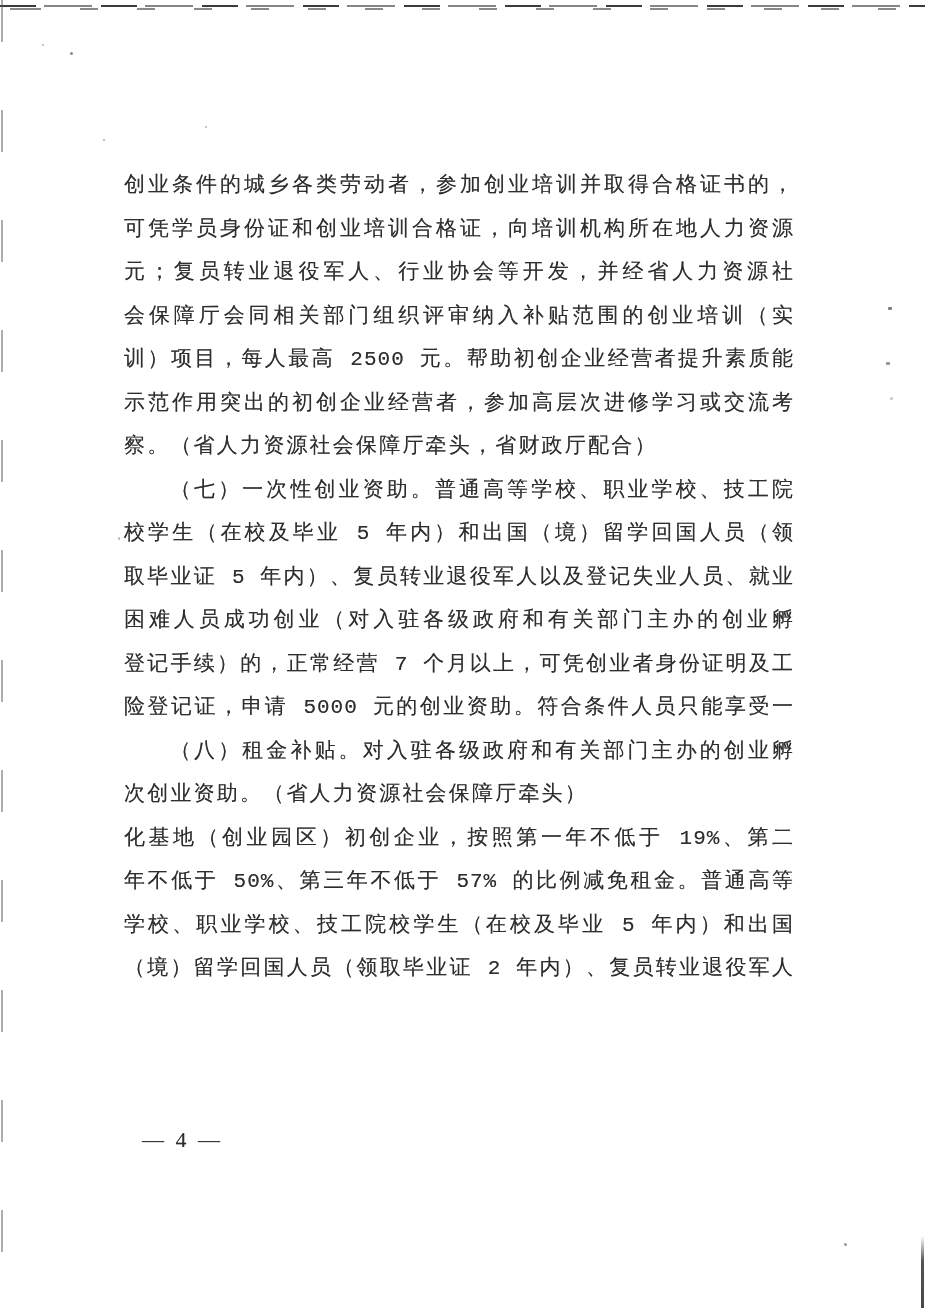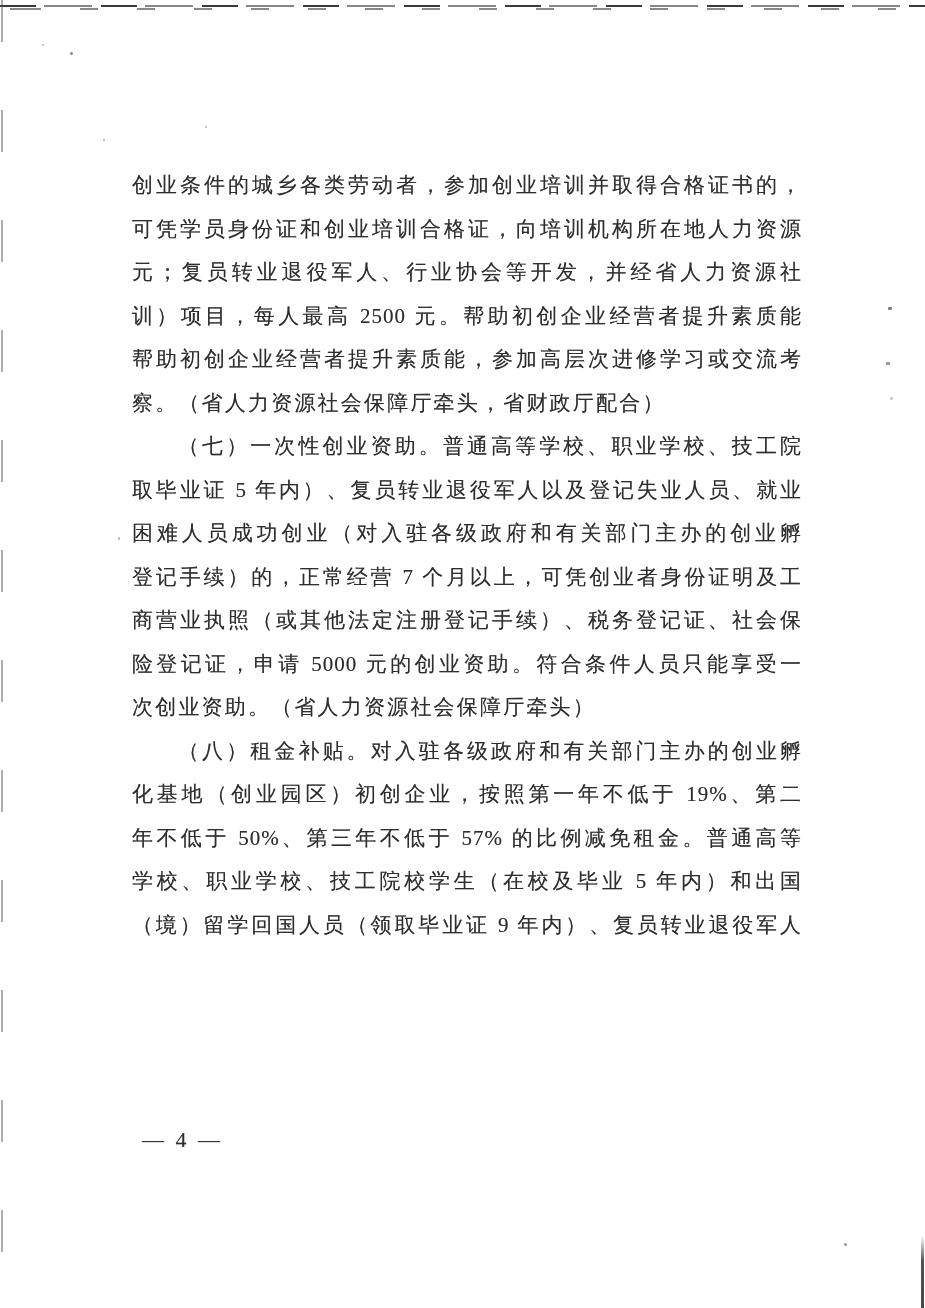--- a/index.html
+++ b/index.html
@@ -35,21 +35,21 @@
   .s3 { left:103px; top:139px;  width:2px; height:2px; opacity:.6; }
   .s4 { left:888px; top:307px;  width:4px; height:3px; opacity:.85; border-radius:1px; }
   .s5 { left:886px; top:362px;  width:4px; height:3px; opacity:.7; border-radius:1px; }
   .s6 { left:890px; top:397px;  width:3px; height:3px; opacity:.4; }
   .s7 { left:118px; top:537px;  width:2px; height:3px; opacity:.5; }
   .s8 { left:844px; top:1243px; width:3px; height:3px; opacity:.7; }
   .s9 { left:205px; top:126px;  width:2px; height:2px; opacity:.5; }
   .s10{ left:773px; top:270px;  width:2px; height:2px; opacity:.45; }
 
   
-  .text-block { position:absolute; left:132px; top:164px; width:670px; }
+  .text-block { position:absolute; left:124px; top:164px; width:670px;font-family:Liberation Mono, monospace; }
   .line {
     height:43.5px; line-height:43.5px; font-size:21px; letter-spacing:1px;
     text-align:justify; text-align-last:justify; text-justify:inter-character;
     white-space:normal; overflow:visible;
     text-shadow:0 0 .5px rgba(60,60,60,.55);
   }
   .line.no-just { text-align:center; text-align-last:left; letter-spacing:2.2px; }
   .line.indent  { text-indent:46px; }
 
   .page-number {
@@ -75,32 +75,33 @@
   <div class="speck s6"></div>
   <div class="speck s7"></div>
   <div class="speck s8"></div>
   <div class="speck s9"></div>
   <div class="speck s10"></div>
 
   <div class="text-block">
     <div class="line">创业条件的城乡各类劳动者，参加创业培训并取得合格证书的，</div>
     <div class="line">可凭学员身份证和创业培训合格证，向培训机构所在地人力资源</div>
     <div class="line">元；复员转业退役军人、行业协会等开发，并经省人力资源社</div>
+    <div class="line">会保障厅会同相关部门组织评审纳入补贴范围的创业培训（实</div>
     <div class="line">训）项目，每人最高 2500 元。帮助初创企业经营者提升素质能</div>
-    <div class="line">帮助初创企业经营者提升素质能，参加高层次进修学习或交流考</div>
+    <div class="line">示范作用突出的初创企业经营者，参加高层次进修学习或交流考</div>
     <div class="line no-just">察。（省人力资源社会保障厅牵头，省财政厅配合）</div>
     <div class="line indent">（七）一次性创业资助。普通高等学校、职业学校、技工院</div>
+    <div class="line">校学生（在校及毕业 5 年内）和出国（境）留学回国人员（领</div>
     <div class="line">取毕业证 5 年内）、复员转业退役军人以及登记失业人员、就业</div>
     <div class="line">困难人员成功创业（对入驻各级政府和有关部门主办的创业孵</div>
     <div class="line">登记手续）的，正常经营 7 个月以上，可凭创业者身份证明及工</div>
-    <div class="line">商营业执照（或其他法定注册登记手续）、税务登记证、社会保</div>
     <div class="line">险登记证，申请 5000 元的创业资助。符合条件人员只能享受一</div>
+    <div class="line indent">（八）租金补贴。对入驻各级政府和有关部门主办的创业孵</div>
     <div class="line no-just">次创业资助。（省人力资源社会保障厅牵头）</div>
-    <div class="line indent">（八）租金补贴。对入驻各级政府和有关部门主办的创业孵</div>
     <div class="line">化基地（创业园区）初创企业，按照第一年不低于 19%、第二</div>
     <div class="line">年不低于 50%、第三年不低于 57% 的比例减免租金。普通高等</div>
     <div class="line">学校、职业学校、技工院校学生（在校及毕业 5 年内）和出国</div>
-    <div class="line">（境）留学回国人员（领取毕业证 9 年内）、复员转业退役军人</div>
+    <div class="line">（境）留学回国人员（领取毕业证 2 年内）、复员转业退役军人</div>
   </div>
 
   <div class="page-number">— 4 —</div>
 
 </div>
 
 </body></html>

